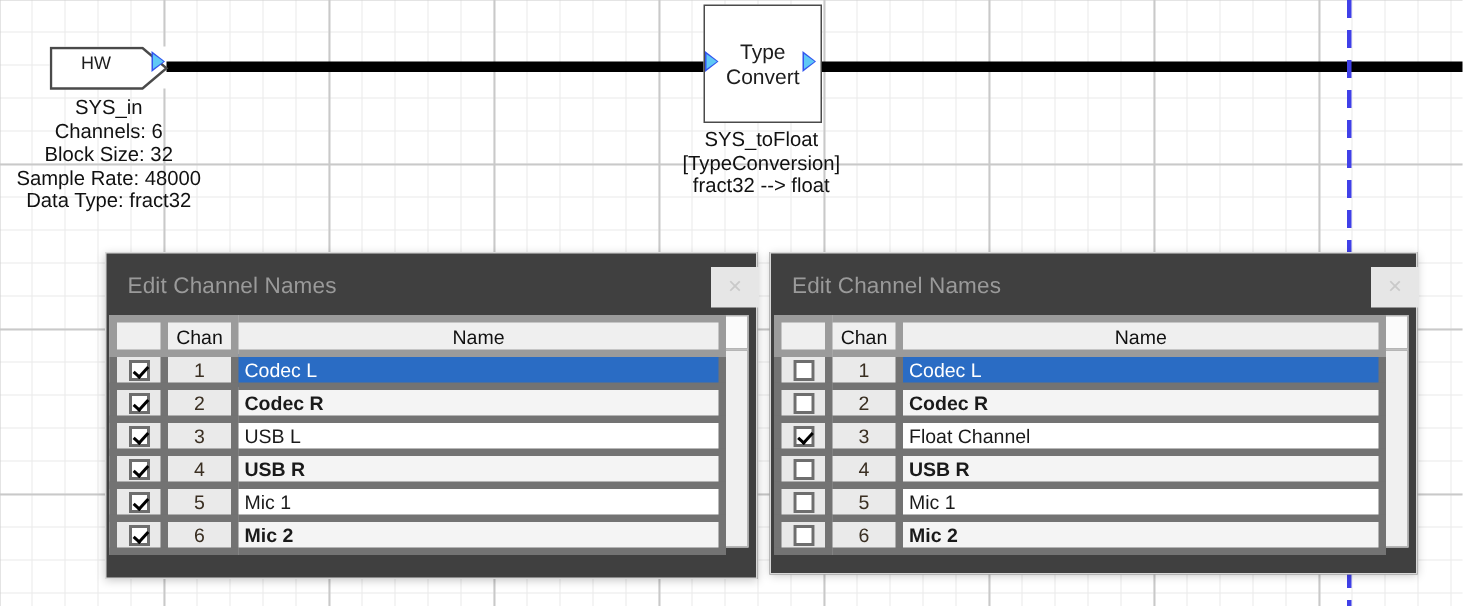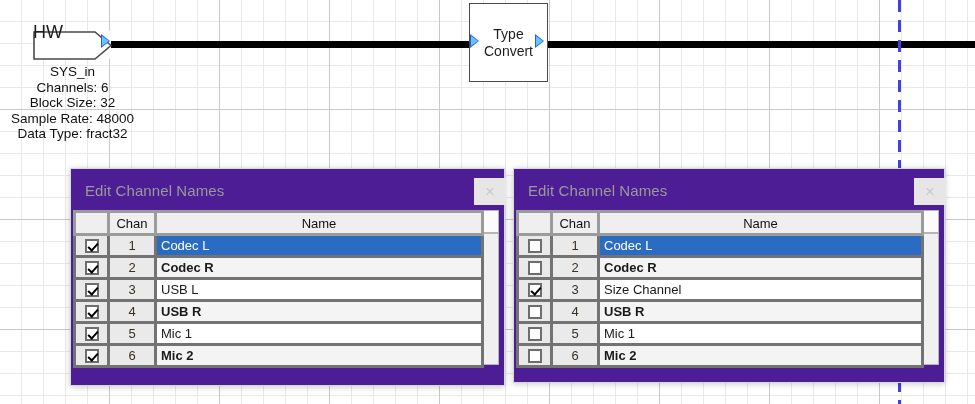--- a/index.html
+++ b/index.html
@@ -29,22 +29,22 @@
   
   .wire{position:absolute;background:#000;height:7px;}
 
   
   .hw-block{
     position:absolute;left:33px;top:31px;width:78px;height:28px;
     background:#fff;
   }
   .hw-block svg{display:block;}
   .hw-label{
-    position:absolute;left:33px;top:22px;width:62px;
-    text-align:left;font-size:18px;color:#1d1d1d;
+    position:absolute;left:33px;top:35px;width:62px;
+    text-align:center;font-size:12px;color:#1d1d1d;
     font-family:"Liberation Sans",sans-serif;
   }
 
   
   .blk{
     position:absolute;background:#fff;border:1.5px solid #4a4a4a;
   }
   .blk .blk-text{
     position:absolute;left:0;right:0;top:50%;transform:translateY(-50%);
     text-align:center;font-size:14px;line-height:17px;color:#1d1d1d;
@@ -70,42 +70,42 @@
 
   
   .cutline{
     position:absolute;top:0;bottom:0;width:3px;
     background:repeating-linear-gradient(
       to bottom,#4040e8 0px,#4040e8 12px,transparent 12px,transparent 20px);
   }
 
   
   .dialog{
-    position:absolute;background:#4c1d95;
+    position:absolute;background:#404040;
     border:1px solid #d8d8d8;
     box-shadow:0 1px 6px rgba(0,0,0,.22);
     box-sizing:border-box;
   }
   .dlg-title{
     position:absolute;left:14px;top:13px;
     font-size:15px;color:#9a9a9a;letter-spacing:.1px;
   }
   .dlg-close{
     position:absolute;width:32px;height:27px;background:#e6e6e6;
     display:flex;align-items:center;justify-content:center;
     color:#c9c9c9;font-size:16px;line-height:1;
   }
 
   
   .tbl{
     position:absolute;border-collapse:collapse;table-layout:fixed;
     font-size:13px;color:#1a1a1a;background:#fff;
   }
   .tbl th,.tbl td{
-    border:3px solid #737373;padding:0;height:22px;
+    border:5px solid #737373;padding:0;height:22px;
     font-weight:normal;box-sizing:border-box;
   }
   .tbl thead th{
     background:#efefef;text-align:center;font-size:13px;color:#111;
     height:23px;border-color:#9b9b9b;
   }
   .col-chk{width:34px;}
   .col-chan{width:47px;}
   td.c-chk{text-align:center;background:#e9e9e9;vertical-align:middle;}
   td.c-chan{text-align:center;background:#eaeaea;color:#3a2f22;}
@@ -161,20 +161,23 @@
     <div class="blk-text">Type
 Convert</div>
   </div>
 
   <div class="port port-out" style="left:470px;top:34px;"></div>
   <div class="port port-in-fill" style="left:471px;top:36px;"></div>
 
   <div class="port port-out" style="left:535px;top:34px;"></div>
   <div class="port port-in-fill" style="left:536px;top:36px;"></div>
 
+  <div class="caption" style="left:425px;top:85px;width:165px;">SYS_toFloat
+[TypeConversion]
+fract32 --&gt; float</div>
 
   <div class="cutline" style="left:898px;"></div>
 
 </div>
 
 <div class="dialog" style="left:70px;top:168px;width:435px;height:218px;">
 
   <div class="dlg-title">Edit Channel Names</div>
   <div class="dlg-close" style="left:403px;top:9px;">×</div>
 
@@ -257,21 +260,21 @@
         <td class="c-name">Codec L</td>
       </tr>
       <tr class="alt">
         <td class="c-chk"><span class="cbox"></span></td>
         <td class="c-chan">2</td>
         <td class="c-name">Codec R</td>
       </tr>
       <tr>
         <td class="c-chk"><span class="cbox on"></span></td>
         <td class="c-chan">3</td>
-        <td class="c-name">Size Channel</td>
+        <td class="c-name">Float Channel</td>
       </tr>
       <tr class="alt">
         <td class="c-chk"><span class="cbox"></span></td>
         <td class="c-chan">4</td>
         <td class="c-name">USB R</td>
       </tr>
       <tr>
         <td class="c-chk"><span class="cbox"></span></td>
         <td class="c-chan">5</td>
         <td class="c-name">Mic 1</td>

